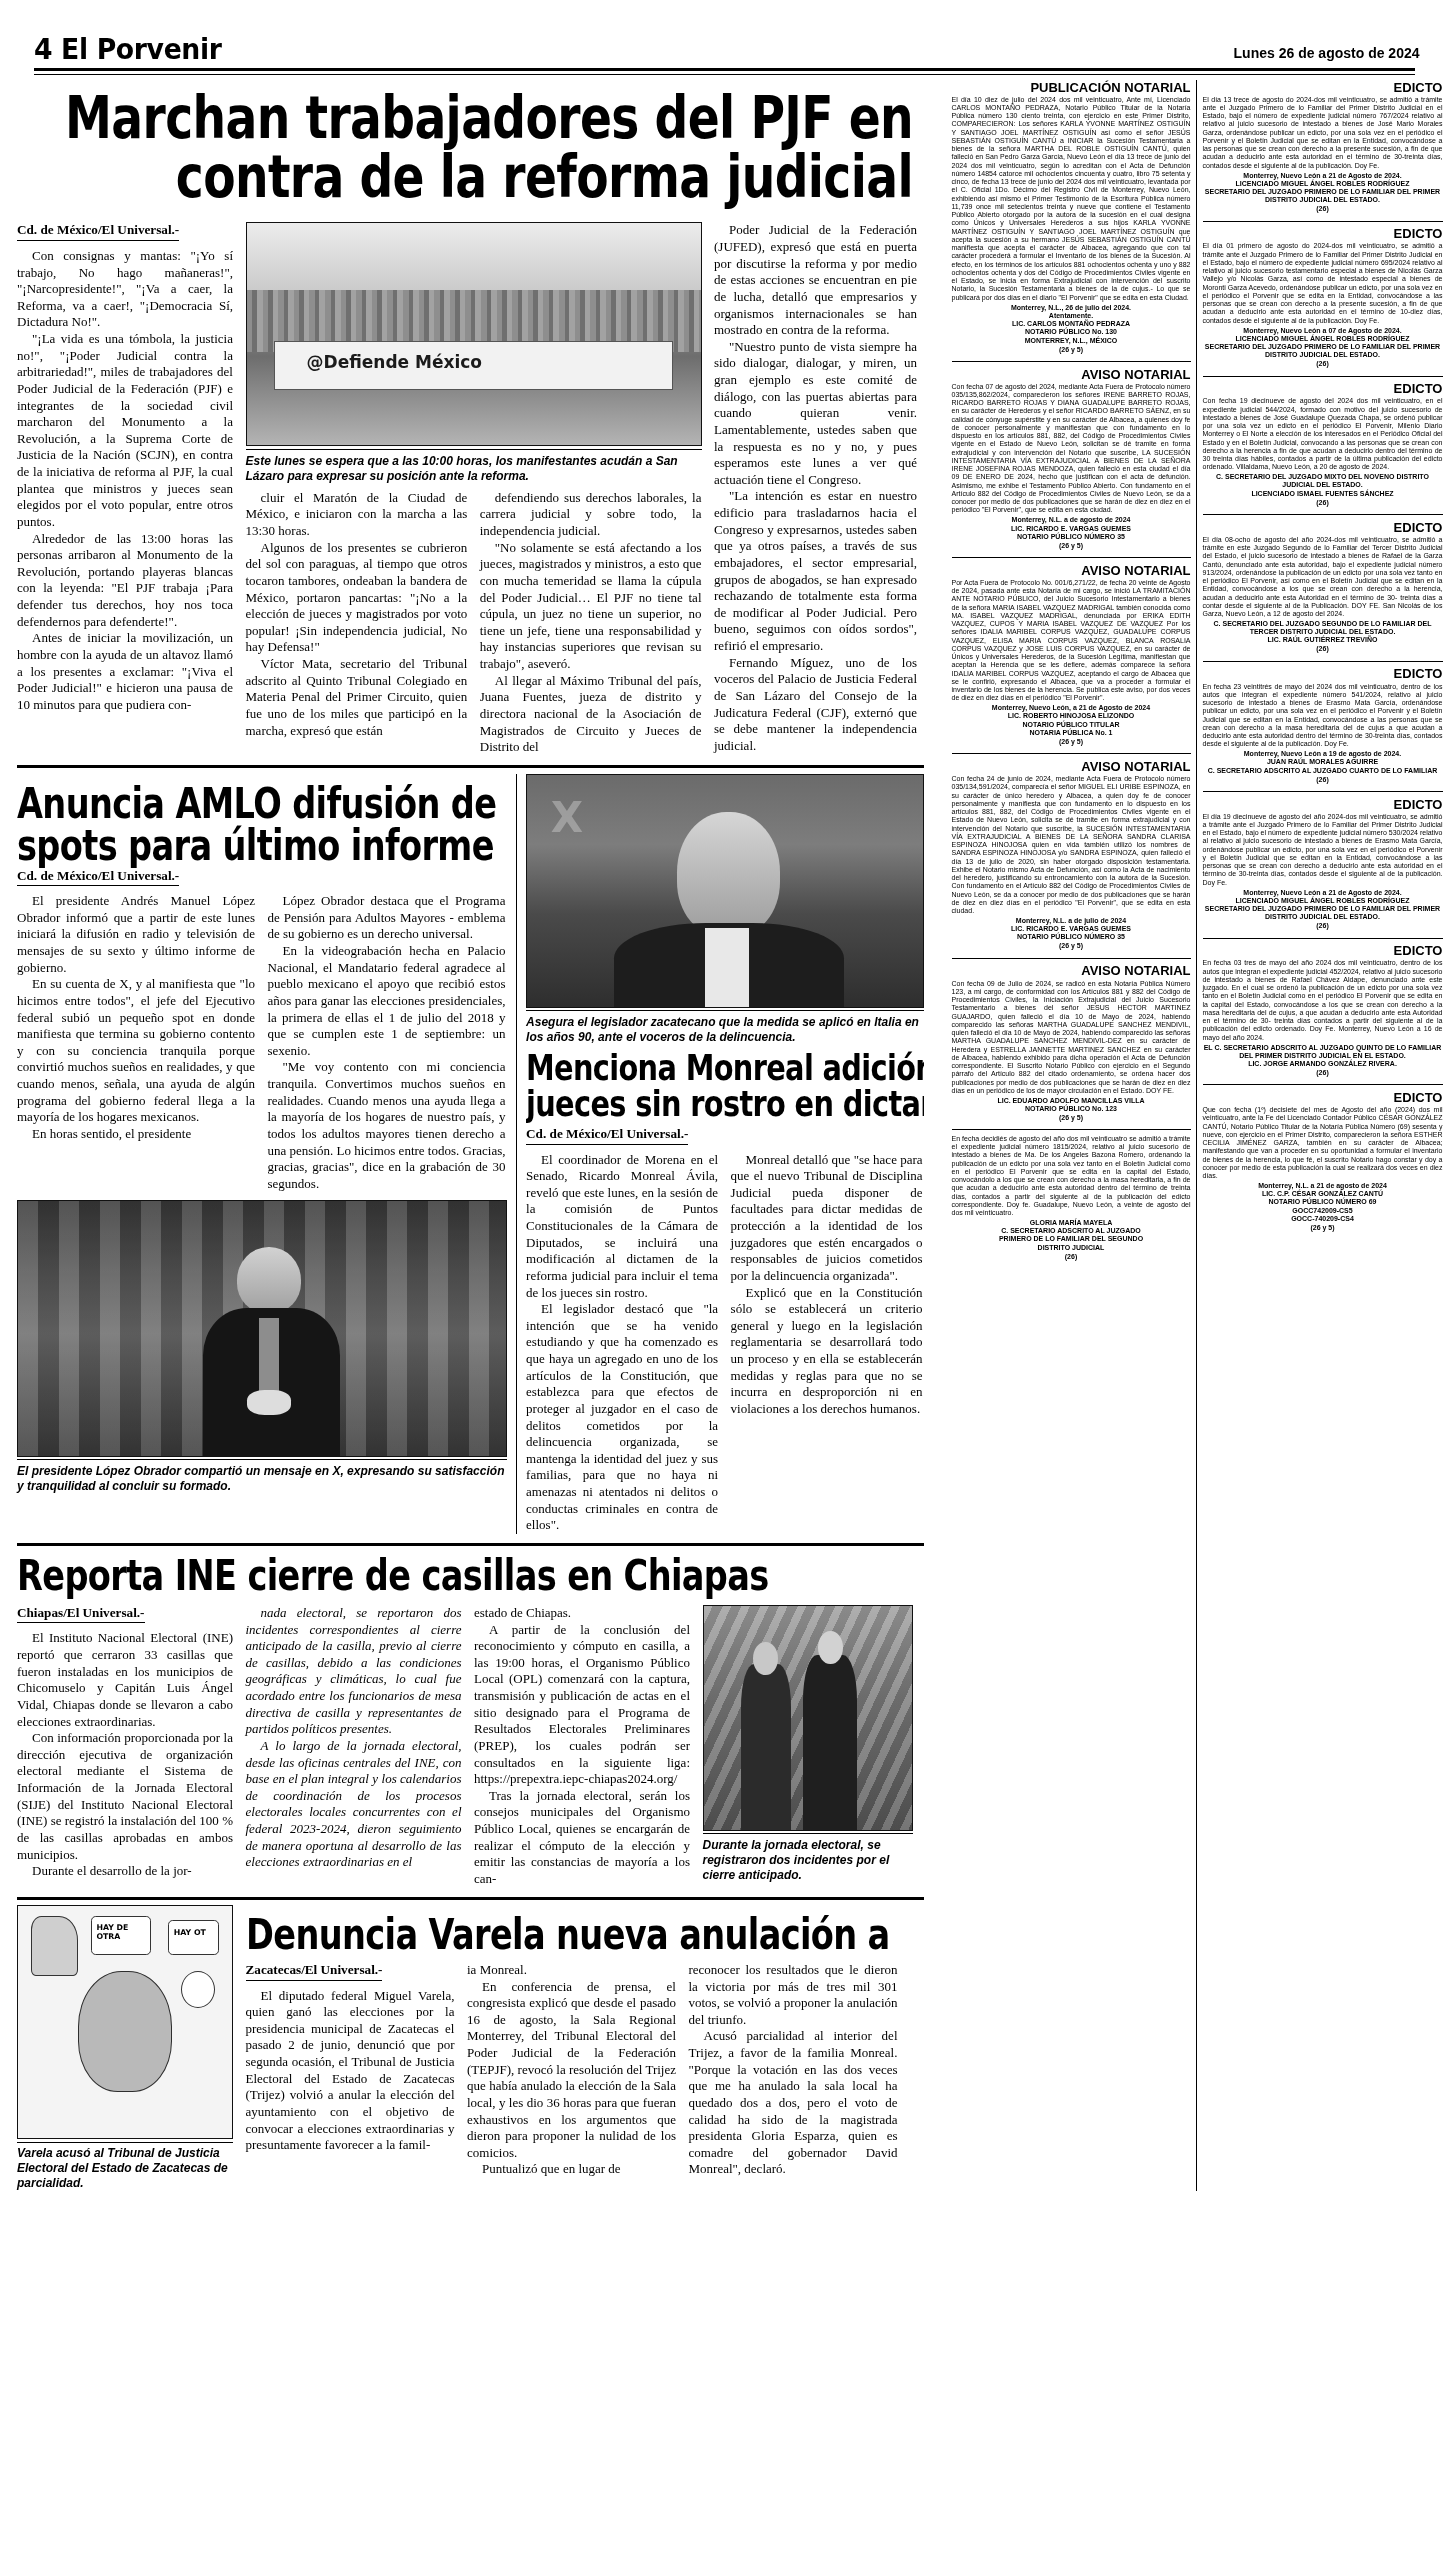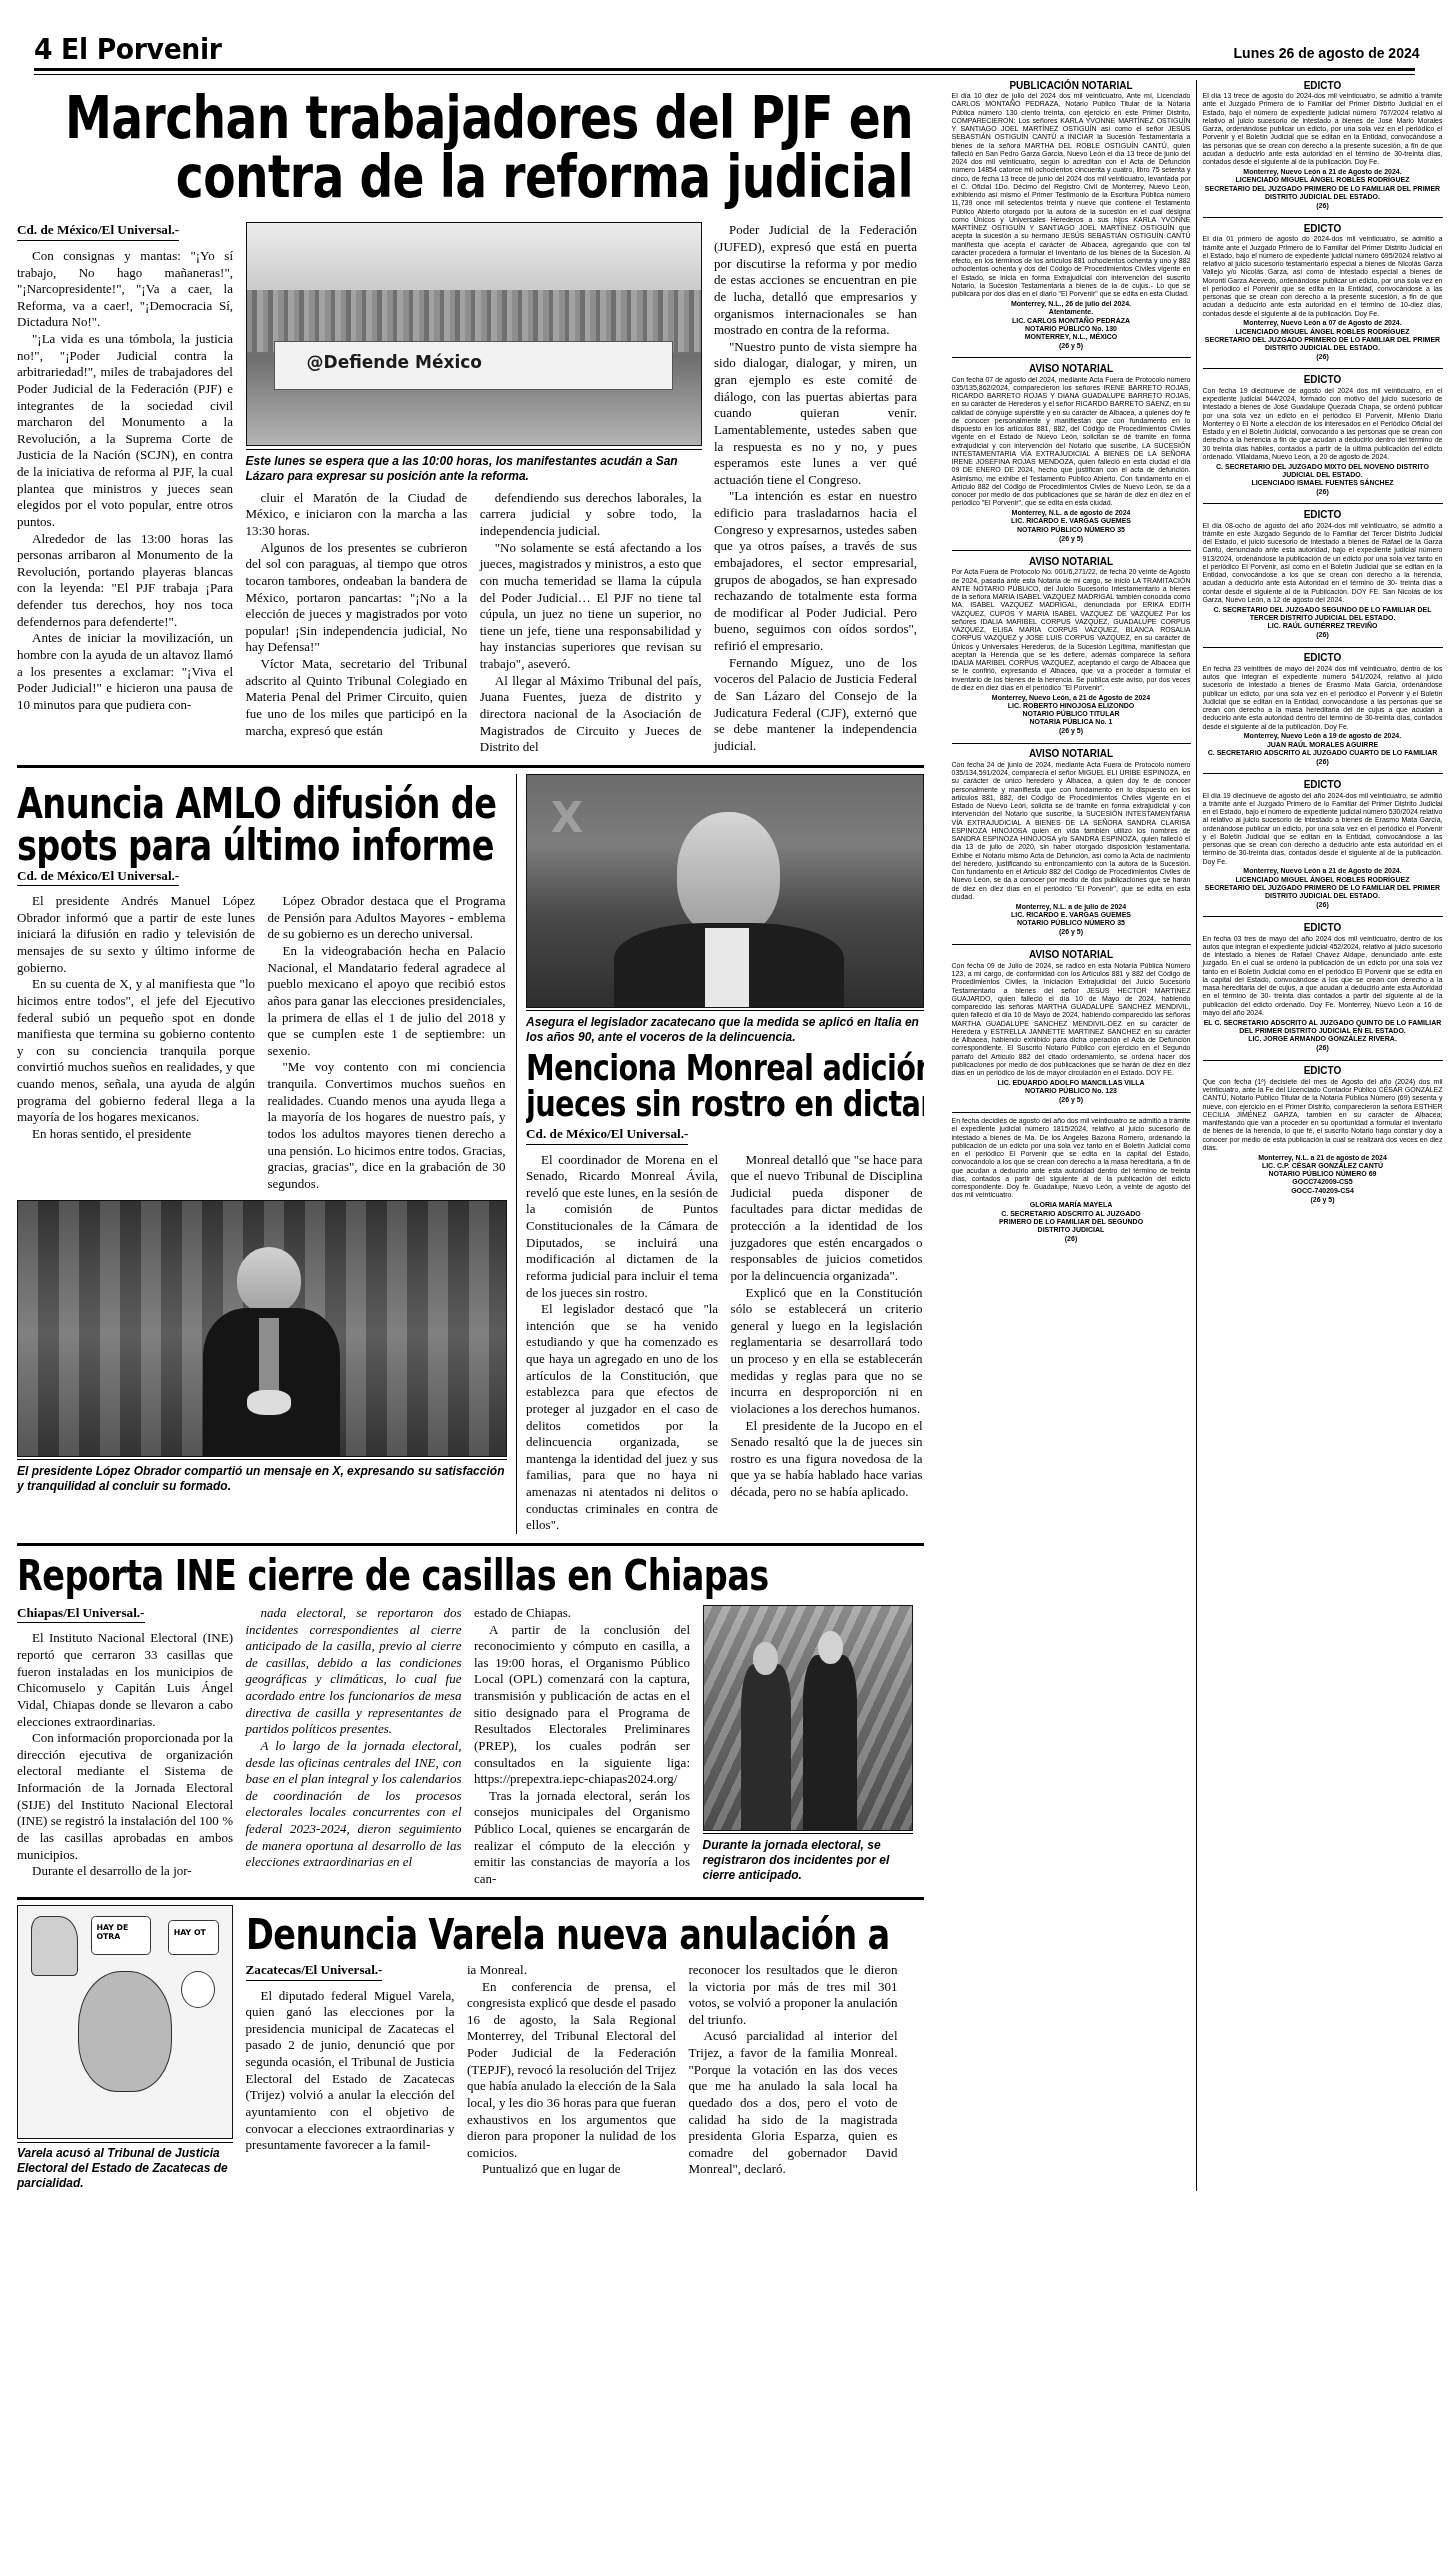--- a/index.html
+++ b/index.html
@@ -113,21 +113,21 @@
   .ph-varela .circ{position:absolute;left:76%;top:28%;width:16%;height:16%;border:1.6px solid #333;border-radius:50%;background:#fff;}
 
   
   .legal-col {
     font-family: "Liberation Sans", sans-serif;
     font-size: 7px; line-height: 1.18; text-align: justify;
     width: 251px; padding: 0 5.5px;
   }
   .legal-col.first { border-right: 0.8px solid #000; }
   .legal-block { margin-bottom: 7px; }
-  .legal-title { text-align: center; font-weight: 700; font-size: 10px; margin-bottom: 0.8px; }
+  .legal-title { text-align: right; font-weight: 700; font-size: 13px; margin-bottom: 0.8px; }
   .legal-body { }
   .legal-sign { text-align: center; font-weight: 700; margin-top: 1.6px; }
   .legal-num { text-align: center; font-weight: 700; margin-top: 0.8px; }
   .legal-sep { border-top: 0.8px solid #000; margin: 4.7px 0 4.7px 0; }
 
   
   .sec-rule { border-top: 3.1px solid #000; margin: 9.3px 0 5.5px 0; }
 
   .inline-sep { width:0.8px; background:#000; }
 </style>
@@ -242,21 +242,20 @@
           </div>
           <div class="byline">Cd. de México/El Universal.-</div>
           <div style="display:flex;gap:12.5px;">
             <div style="width:192px;" class="col">
               <p>El coordinador de Morena en el Senado, Ricardo Monreal Ávila, reveló que este lunes, en la sesión de la comisión de Puntos Constitucionales de la Cámara de Diputados, se incluirá una modificación al dictamen de la reforma judicial para incluir el tema de los jueces sin rostro.</p>
               <p>El legislador destacó que "la intención que se ha venido estudiando y que ha comenzado es que haya un agregado en uno de los artículos de la Constitución, que establezca para que efectos de proteger al juzgador en el caso de delitos cometidos por la delincuencia organizada, se mantenga la identidad del juez y sus familias, para que no haya ni amenazas ni atentados ni delitos o conductas criminales en contra de ellos".</p>
             </div>
             <div style="width:192px;" class="col">
               <p>Monreal detalló que "se hace para que el nuevo Tribunal de Disciplina Judicial pueda disponer de facultades para dictar medidas de protección a la identidad de los juzgadores que estén encargados o responsables de juicios cometidos por la delincuencia organizada".</p>
               <p>Explicó que en la Constitución sólo se establecerá un criterio general y luego en la legislación reglamentaria se desarrollará todo un proceso y en ella se establecerán medidas y reglas para que no se incurra en desproporción ni en violaciones a los derechos humanos.</p>
-              <p>El presidente de la Jucopo en el Senado resaltó que la de jueces sin rostro es una figura novedosa de la que ya se había hablado hace varias década, pero no se había aplicado.</p>
             </div>
           </div>
         </div>
       </div>
 
       <div class="sec-rule"></div>
 
       <div>
         <div class="hl-wrap" style="height:44px;">
           <div class="hl hl-sec" style="width:1122px;">Reporta INE cierre de casillas en Chiapas</div>

